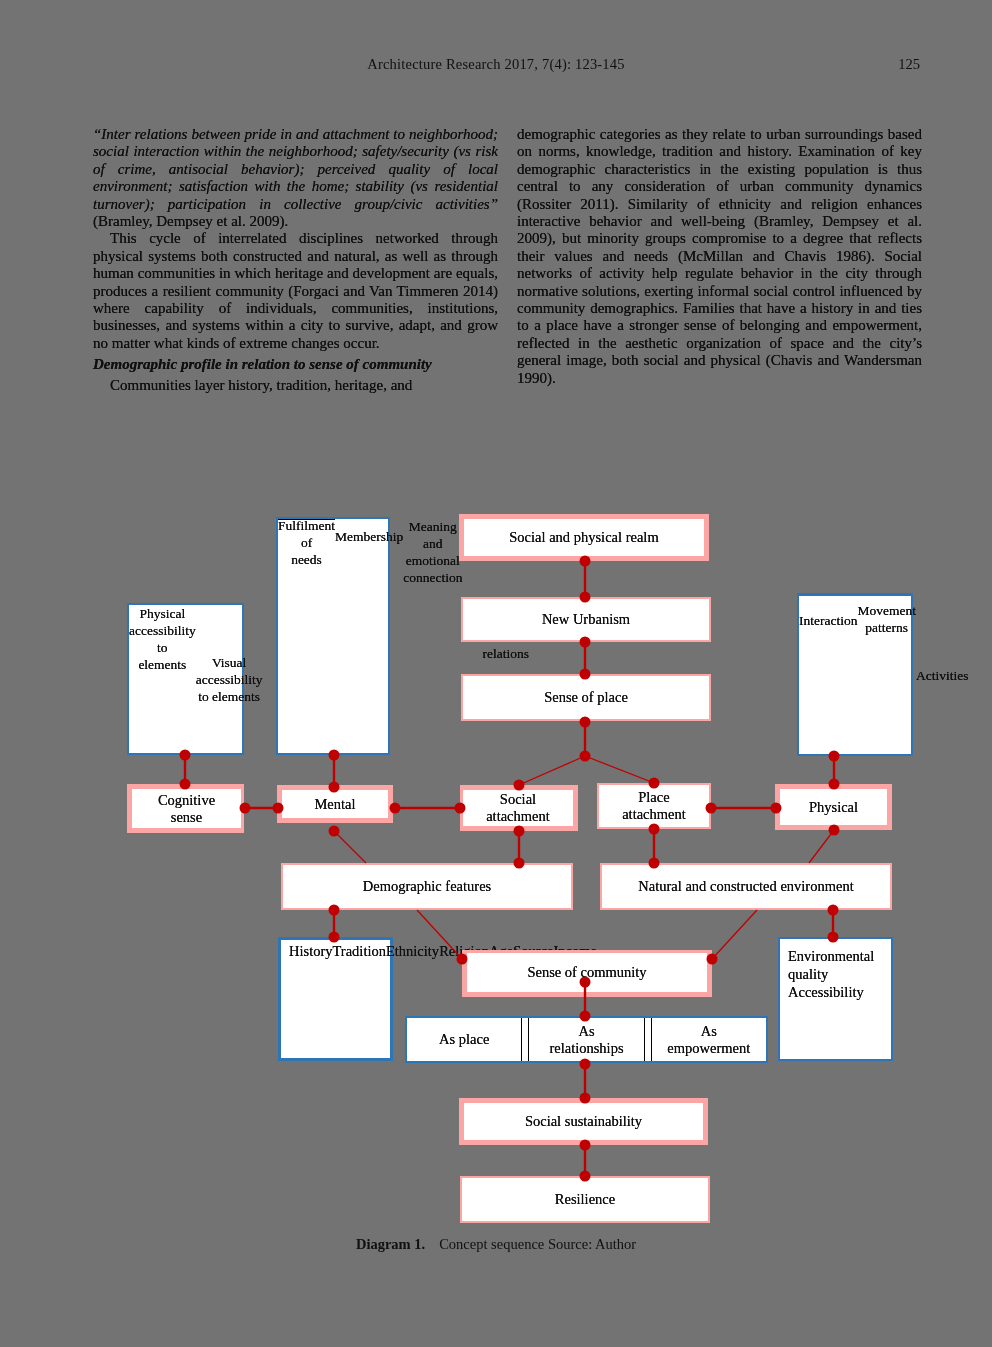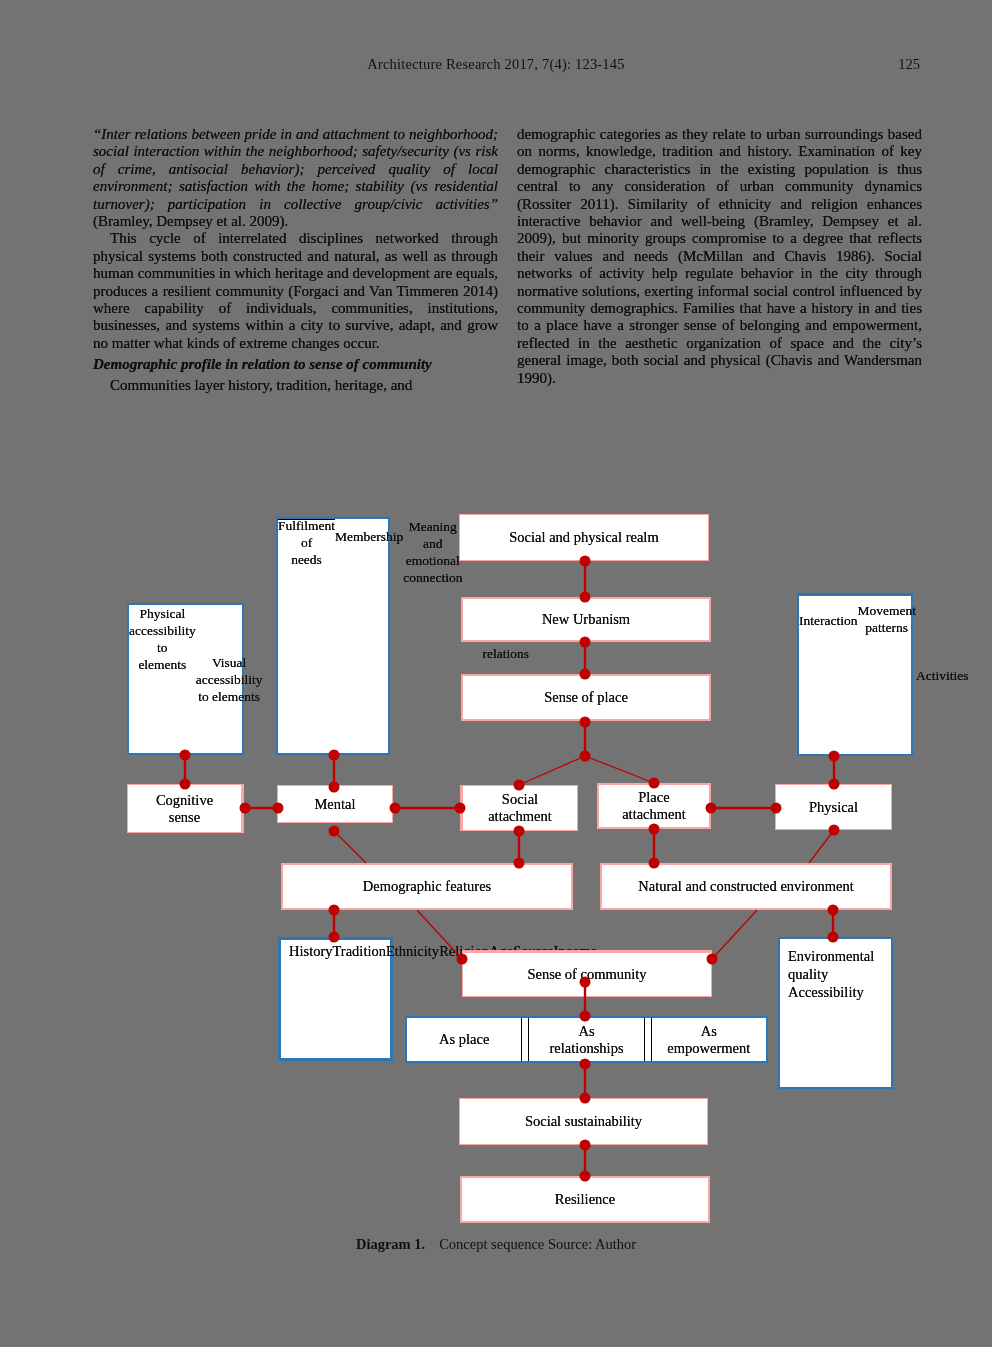--- a/index.html
+++ b/index.html
@@ -16,21 +16,21 @@
   
   .cols { position:absolute; top:126px; left:93px; width:829px; display:flex; gap:19px; }
   .col { width:405px; font-size:15px; line-height:17.4px; text-align:justify;
          text-shadow:0 0 .4px currentColor; }
   .col p { margin:0; }
   .ind { text-indent:17px; }
   .ital { font-style:italic; }
   .sec { font-size:15px; font-weight:bold; font-style:italic; margin:4px 0 3px 0; text-align:left; }
   
   .diagram { position:absolute; left:0; top:500px; width:992px; height:780px; }
-  .bx { position:absolute; background:#fff; border:1px solid #fca5a5; display:flex;
+  .bx { position:absolute; background:#fff; border:5px solid #fca5a5; display:flex;
         align-items:center; justify-content:center; text-align:center;
         font-size:14.5px; line-height:17px; text-shadow:0 0 .3px currentColor; }
   .pre { white-space:pre-line; }
   .blue { border:2px solid var(--blue); }
   .stack { flex-direction:row; align-items:stretch; justify-content:flex-start;
            padding:0; font-size:13.5px; }
   .cell { display:flex; align-items:center; justify-content:center; text-align:center; }
   .cell.left { justify-content:flex-start; text-align:left; padding-left:20px; }
   .hdiv { border-top:1px solid #000; border-bottom:1px solid #000; height:10px; flex:none; }
   .hdiv.thick { border-top:3px solid #000; }
@@ -53,21 +53,21 @@
   .b-cog   { left:127px; top:284px; width:117px; height:49px; border-right-width:3px; }
   .b-mental{ left:277px; top:285px; width:116px; height:38px; }
   .b-soc   { left:460px; top:285px; width:118px; height:46px; border-left-width:3px; }
   .b-plat  { left:597px; top:283px; width:114px; height:46px; border-width:2px; }
   .b-phys  { left:775px; top:284px; width:117px; height:46px; }
   .b-demo  { left:281px; top:363px; width:292px; height:47px; border-width:2px; }
   .b-nat   { left:600px; top:363px; width:292px; height:47px; border-width:2px; }
   .b-hist  { left:278px; top:437px; width:115px; height:124px; border-width:3px;
              flex-direction:row; align-items:flex-start; justify-content:flex-start;
              padding:3px 0 0 8px; text-align:left; line-height:16.6px; }
-  .b-env   { left:778px; top:437px; width:115px; height:152px;
+  .b-env   { left:778px; top:437px; width:115px; height:124px;
              flex-direction:column; align-items:flex-start; justify-content:flex-start;
              padding:8px 0 16px 8px; text-align:left; line-height:18px; }
   .b-scom  { left:462px; top:411px; width:250px; height:47px; border-top-width:3px;margin-top:39px; }
   .b-asrow { left:405px; top:516px; width:363px; height:47px; flex-direction:row;
              align-items:stretch; justify-content:flex-start; padding:0; }
   .b-asrow .cell { flex:1; }
   .vdiv { width:8px; border-left:1px solid #000; border-right:1px solid #000; flex:none; }
   .b-sus { left:459px; top:598px; width:249px; height:47px; }
   .b-res { left:460px; top:676px; width:250px; height:47px; border-width:2px; }
   .links { position:absolute; left:0; top:0; width:992px; height:780px; pointer-events:none; }

